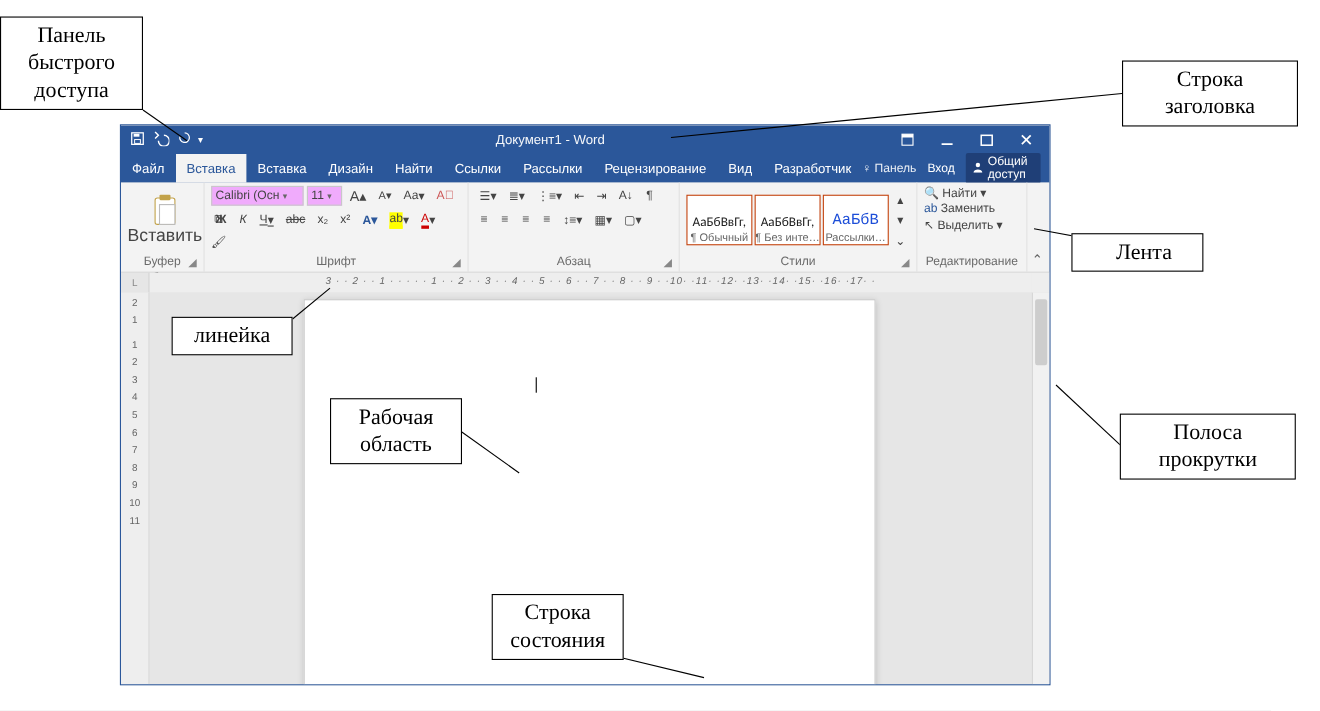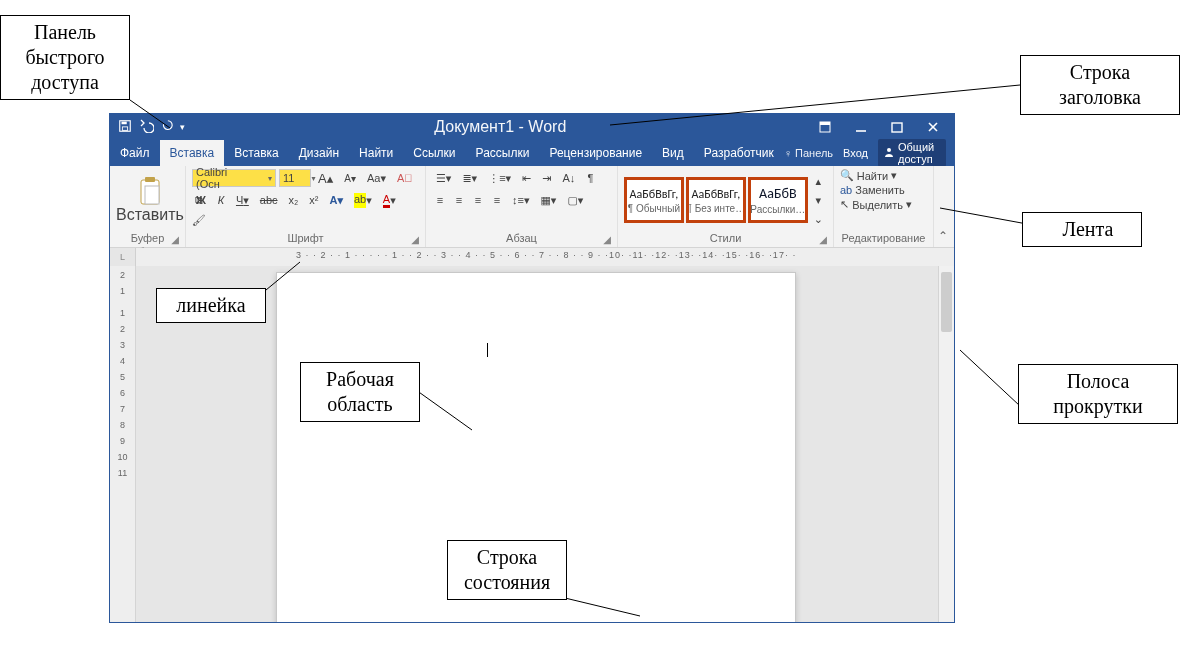--- a/index.html
+++ b/index.html
@@ -40,21 +40,21 @@
   }
   .titlebar {
     background: #2b579a;
     color: #fff;
     height: 26px;
     display: flex;
     align-items: center;
     font-size: 12px;
   }
   .titlebar .qat { display: flex; align-items: center; gap: 6px; padding: 0 8px; }
-  .titlebar .title { flex: 1; text-align: center; font-size: 16px; opacity: .95; }
+  .titlebar .title { flex: 1; text-align: center; font-size: 12px; opacity: .95; }
   .titlebar .wincontrols { display: flex; align-items: center; gap: 2px; padding-right: 4px; }
   .wc { width: 34px; height: 26px; display: flex; align-items: center; justify-content: center; }
 
   .tabsbar {
     background: #2b579a;
     color: #fff;
     height: 26px;
     display: flex;
     align-items: stretch;
     font-size: 12px;
@@ -111,35 +111,34 @@
     display: inline-flex;
     align-items: center;
     justify-content: center;
     min-width: 16px;
     height: 18px;
   }
   .combo {
     display: inline-flex;
     align-items: center;
     border: 1px solid #c8c8c8;
-    background: #fde047;
+    background: #f0abfc;
     height: 18px;
     padding: 0 3px;
-    gap: 14px;
   }
   .combo .caret { margin-left: 3px; font-size: 8px; color: #666; }
   .stylebox {
-    border: 3px solid #c2410c;
+    border: 1px solid #c2410c;
     background: #fff;
     width: 64px;
     height: 46px;
     display: flex;
     flex-direction: column;
     align-items: center;
-    justify-content: center;
+    justify-content: flex-end;
     font-size: 9px;
     color: #666;
     overflow: hidden;
   }
   .stylebox .samp { font-size: 12px; color: #222; margin-bottom: 2px; font-family: "Calibri", Arial, sans-serif; }
   .stylebox .name { font-size: 10px; white-space: nowrap; }
 
   .rulerarea {
     background: #e6e6e6;
     position: relative;
@@ -147,20 +146,21 @@
     display: flex;
   }
   .rulerarea .leftpad { width: 26px; background:#e6e6e6; border-right:1px solid #d0d0d0; font-size:9px; display:flex; align-items:center; justify-content:center; color:#888;}
   .hruler {
     flex: 1;
     background: #eee;
     position: relative;
     overflow: hidden;
     font-size: 9px;
     color: #666;
+    font-style: italic;
   }
   .hruler .marks {
     position: absolute;
     left: 160px;
     top: 2px;
     white-space: nowrap;
     letter-spacing: 1px;
   }
   .workarea {
     flex: 1;
@@ -245,27 +245,27 @@
   .row { display:flex; align-items:center; gap:3px; }
 </style>
 </head>
 <body>
 
 <div class="callout" style="left:0px; top:15px; width:130px;"><span style="white-space:pre-line;">Панель
 быстрого
 доступа</span></div>
 <div class="callout" style="left:1020px; top:55px; width:160px;"><span style="white-space:pre-line;">Строка
 заголовка</span></div>
-<div class="callout" style="left:1022px; top:212px; width:120px;padding-left:24px;"><span>Лента</span></div>
+<div class="callout" style="left:974px; top:212px; width:120px;padding-left:24px;"><span>Лента</span></div>
 <div class="callout" style="left:156px; top:288px; width:110px;"><span>линейка</span></div>
 <div class="callout" style="left:300px; top:362px; width:120px;"><span style="white-space:pre-line;">Рабочая
 область</span></div>
 <div class="callout" style="left:447px; top:540px; width:120px;"><span style="white-space:pre-line;">Строка
 состояния</span></div>
-<div class="callout" style="left:1018px; top:364px; width:160px;"><span style="white-space:pre-line;">Полоса
+<div class="callout" style="left:1018px; top:376px; width:160px;"><span style="white-space:pre-line;">Полоса
 прокрутки</span></div>
 
 <svg class="lines" width="1200" height="646">
   <line x1="130" y1="100" x2="170" y2="128" stroke="#000"></line>
   <line x1="1020" y1="85" x2="610" y2="125" stroke="#000"></line>
   <line x1="1038" y1="226" x2="940" y2="208" stroke="#000"></line>
   <line x1="266" y1="290" x2="300" y2="262" stroke="#000"></line>
   <line x1="416" y1="390" x2="472" y2="430" stroke="#000"></line>
   <line x1="565" y1="598" x2="640" y2="616" stroke="#000"></line>
   <line x1="1020" y1="406" x2="960" y2="350" stroke="#000"></line>
@@ -452,21 +452,21 @@
       <div class="gbody" style="gap:2px;">
         <div class="stylebox">
           <div class="samp">АаБбВвГг,</div>
           <div class="name">¶ Обычный</div>
         </div>
         <div class="stylebox">
           <div class="samp">АаБбВвГг,</div>
           <div class="name">¶ Без инте…</div>
         </div>
         <div class="stylebox">
-          <div class="samp" style="color:#0f172a;font-size:14px;">АаБбВ</div>
+          <div class="samp" style="color:#1d4ed8;font-size:14px;font-family:Liberation Mono, monospace;">АаБбВ</div>
           <div class="name">Рассылки…</div>
         </div>
         <div style="display:flex;flex-direction:column;gap:1px;">
           <span class="btn">▴</span>
             <span class="btn">▾</span>
             <span class="btn">⌄</span>
         </div>
       </div>
       <div class="group-label"><span>Стили</span><span class="dlaunch">◢</span></div>
     </div>

